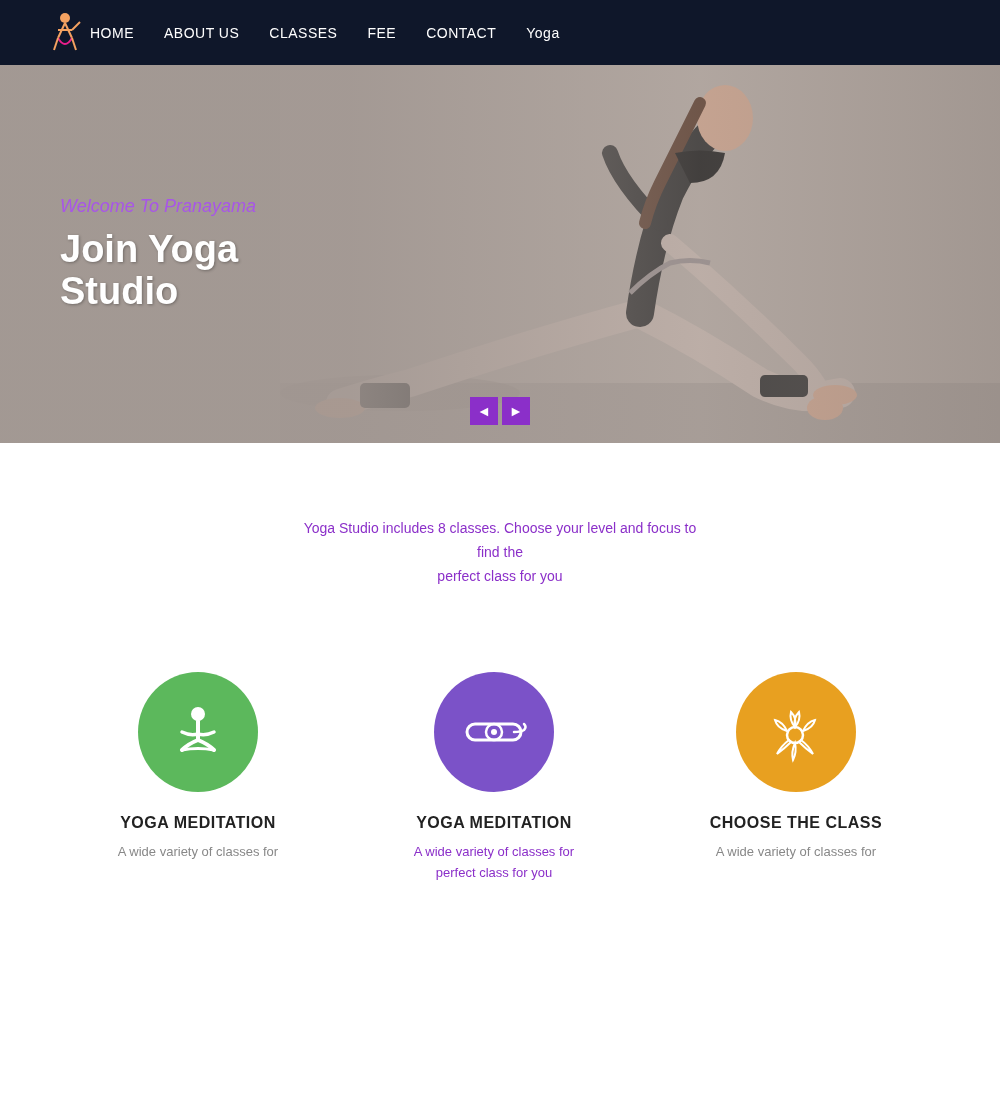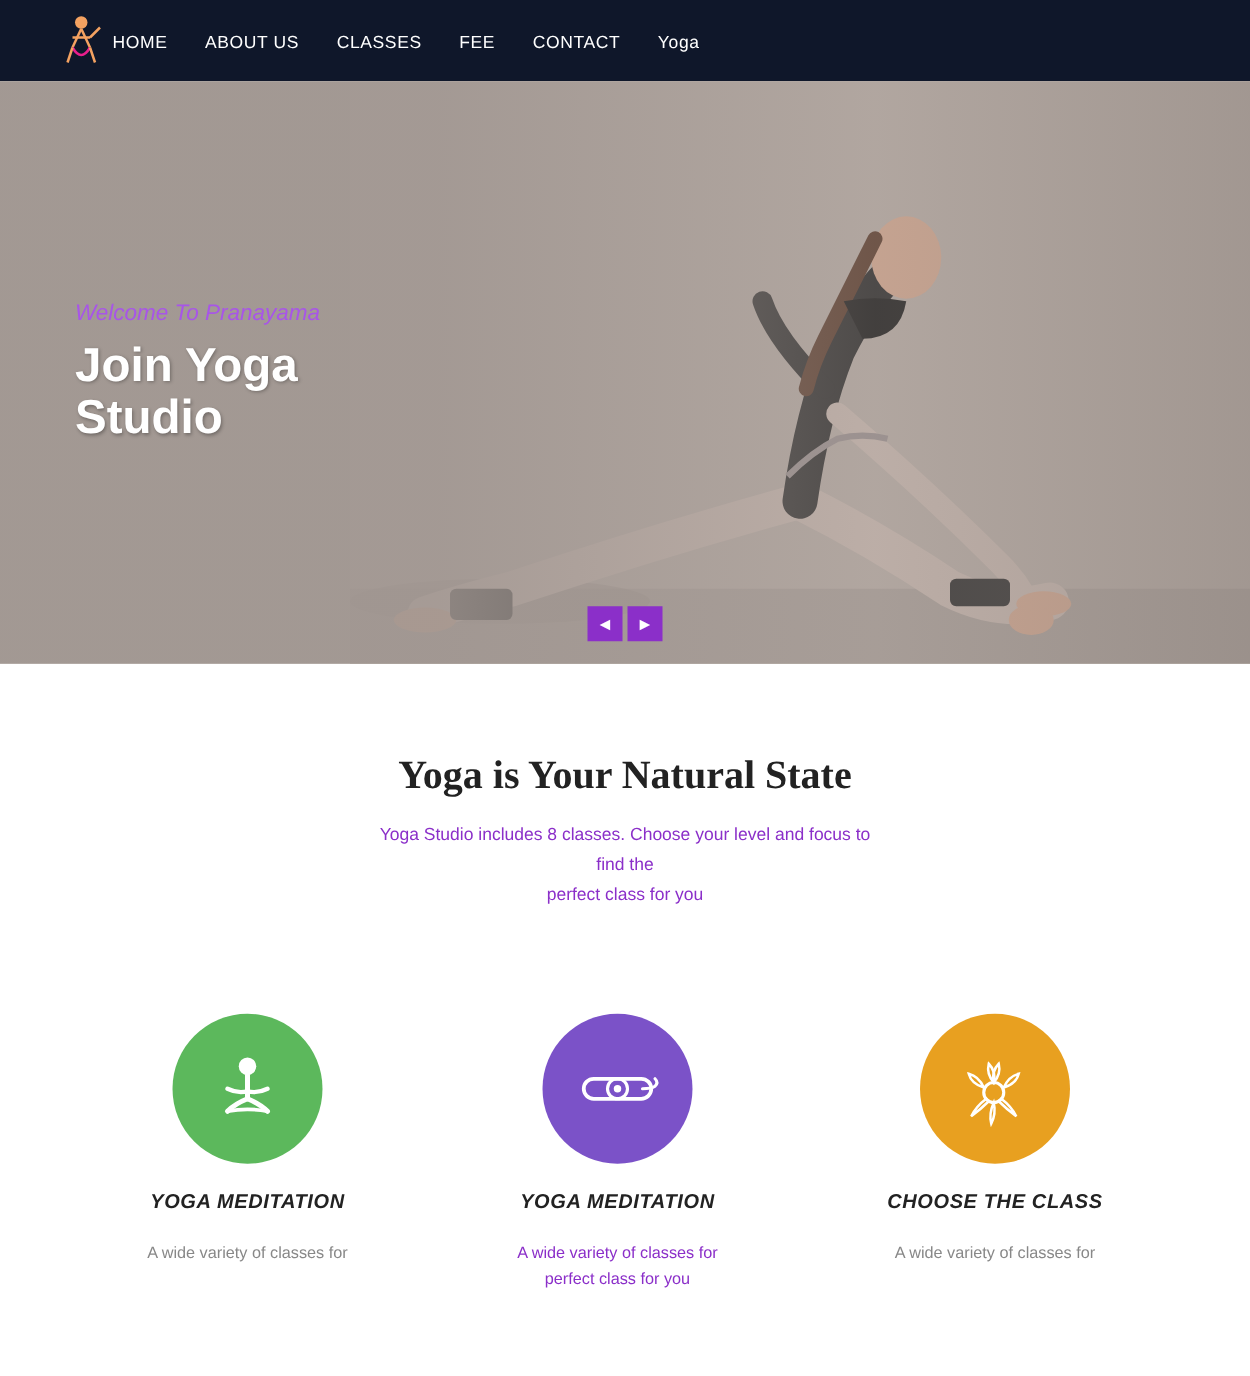--- a/index.html
+++ b/index.html
@@ -31,21 +31,21 @@
       text-decoration: none;
       font-size: 14px;
       font-weight: 500;
       letter-spacing: 0.5px;
     }
 
     
     .hero {
       position: relative;
       width: 100%;
-      height: 466px;
+      height: 378px;
       background: #b0a8a0;
       overflow: hidden;
     }
     .hero-bg {
       position: absolute;
       inset: 0;
       background: linear-gradient(to right, rgba(160,150,145,0.85) 35%, rgba(160,150,145,0.3) 70%, rgba(140,130,125,0.5) 100%);
       z-index: 1;
     }
     
@@ -137,22 +137,21 @@
     }
     .card-icon-circle.green { background: #5CB85C; }
     .card-icon-circle.purple { background: #7B52C8; }
     .card-icon-circle.yellow { background: #E8A020; }
 
     .card h3 {
       font-size: 16px;
       font-weight: 800;
       color: #222;
       letter-spacing: 0.5px;
-      margin-bottom: 21px;
-      font-style: italic;
+      margin-bottom: 10px;
     }
     .card p {
       font-size: 13px;
       color: #888;
       line-height: 1.6;
     }
     .card p span {
       color: #8B2FC9;
     }
 
@@ -241,21 +240,20 @@
       <span>Studio</span>
     </h1>
   </div>
   <div class="slider-controls">
     <button class="slider-btn">◄</button>
     <button class="slider-btn">►</button>
   </div>
 </section>
 
 <section class="section-intro">
-  <h2>Yoga is Your Natural State</h2>
   <p>
     <span>Yoga Studio includes 8 classes. Choose your level and focus to find the</span><br>
     <span style="color:#8B2FC9;">perfect class for you</span>
   </p>
 </section>
 
 <section class="cards-section">
 
   <div class="card">
     <div class="card-icon-circle green">

